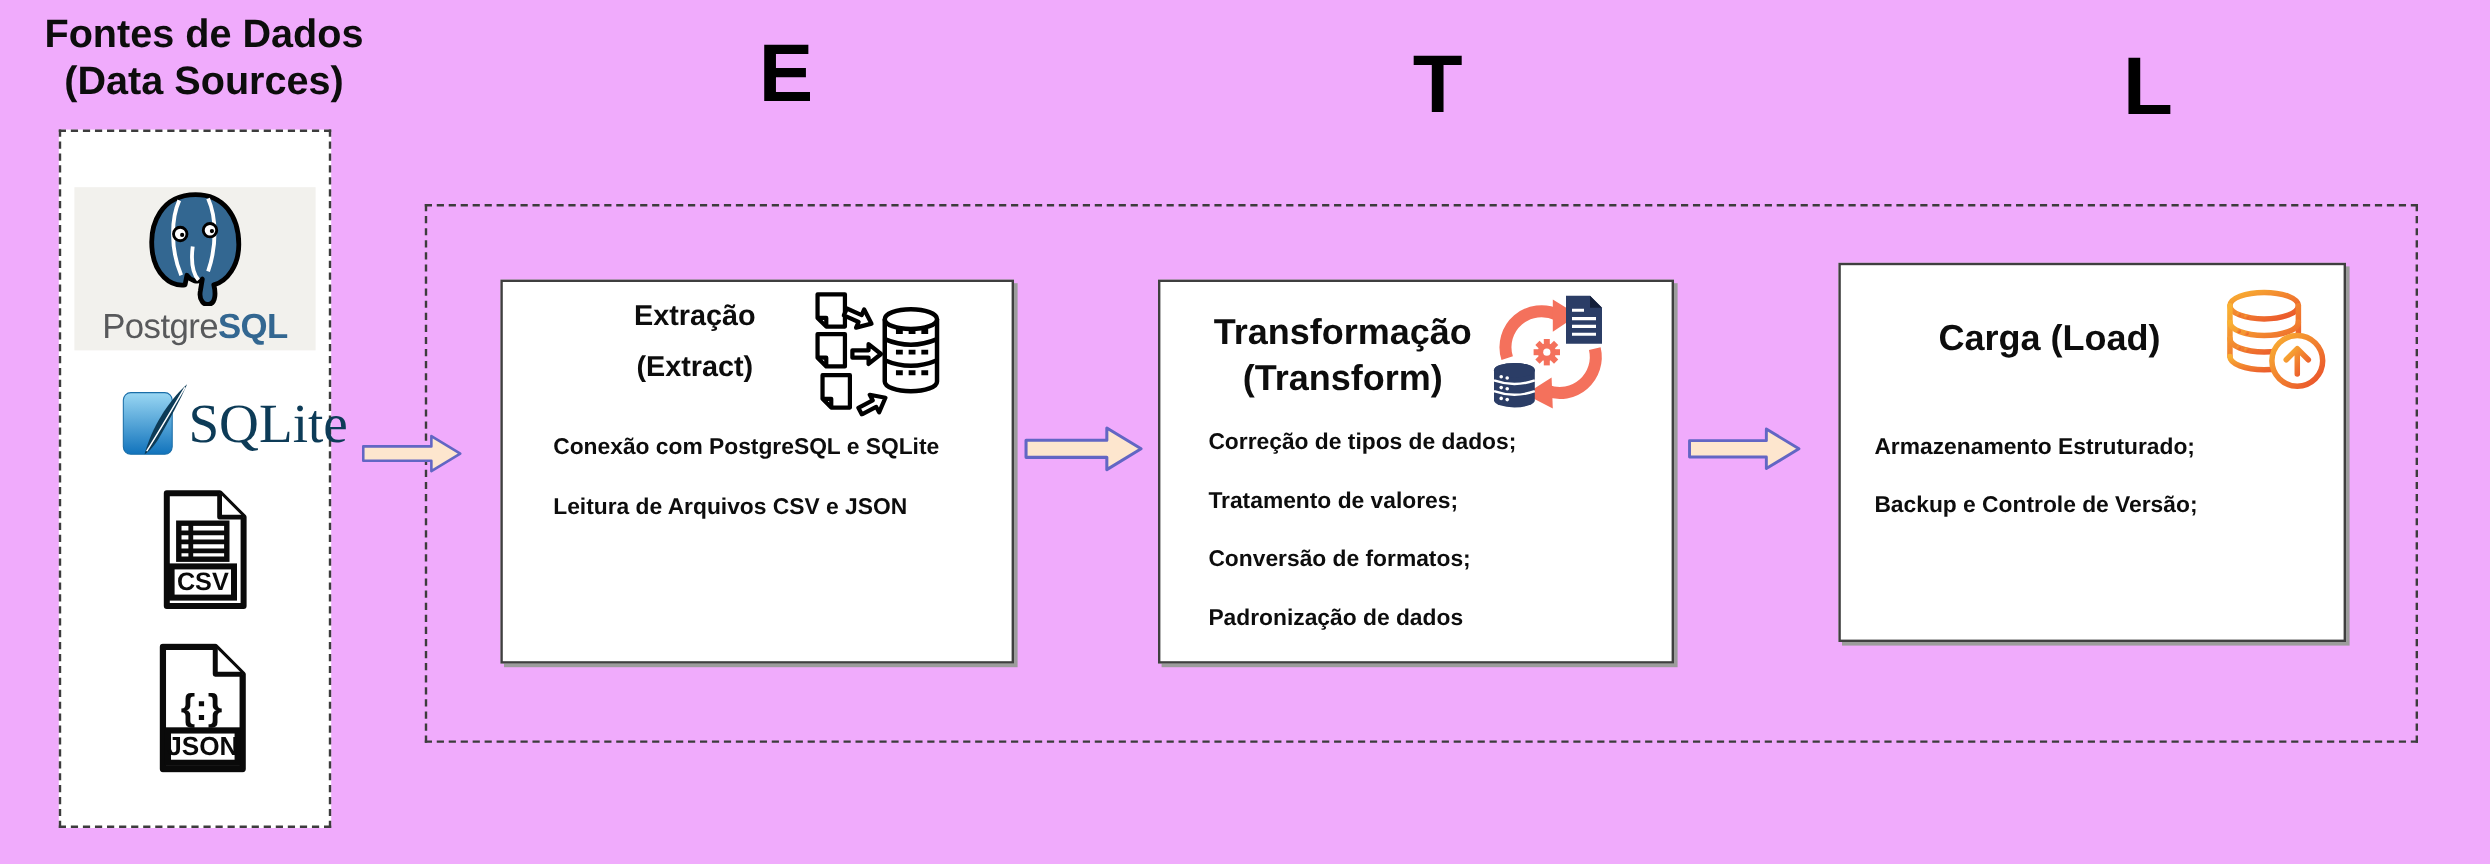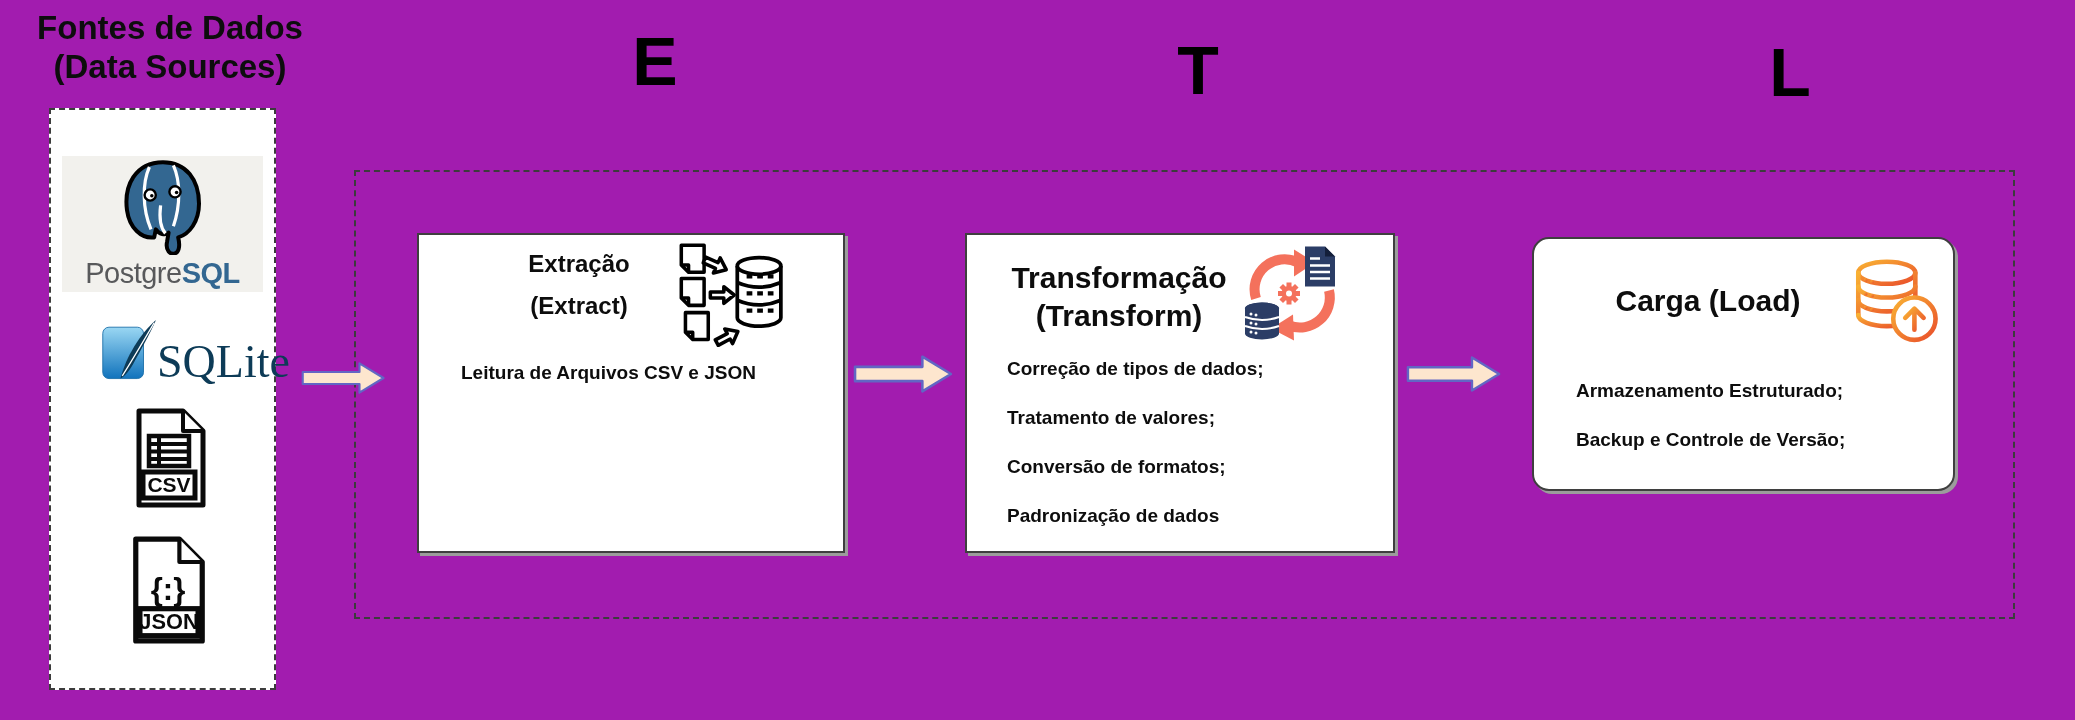--- a/index.html
+++ b/index.html
@@ -1,37 +1,37 @@
 <!DOCTYPE html>
 <html><head>
 <meta charset="utf-8">
 <style>
   html,body{margin:0;padding:0;background:#fff;}
   #canvas{
-    position:relative;width:2075px;height:720px;background:#a21caf;overflow:hidden;
+    position:relative;width:2075px;height:720px;background:#f0abfc;overflow:hidden;
     font-family:"Liberation Sans","DejaVu Sans",sans-serif;color:#111;
   }
   
   .ds-title{
     position:absolute;left:18px;top:8px;width:304px;text-align:center;
     font-size:33px;font-weight:bold;line-height:39px;color:#0d0d0d;
   }
   .ds-panel{
     position:absolute;left:49px;top:108px;width:227px;height:582px;
     border:2px dashed #3c3c3c;box-sizing:border-box;background:#fff;
   }
   .pg-block{
     position:absolute;left:11px;top:46px;width:201px;height:136px;background:#f2f1ed;
     display:flex;flex-direction:column;align-items:center;justify-content:center;
   }
   .pg-text{font-size:29px;letter-spacing:-0.5px;margin-top:2px;}
   .pg-gray{color:#58595b;}
   .pg-blue{color:#336791;font-weight:bold;}
   .sqlite-block{
-    position:absolute;left:50px;top:206px;display:flex;align-items:flex-end;
+    position:absolute;left:50px;top:206px;display:flex;align-items:center;
   }
   .sqlite-text{
     font-family:"Liberation Serif","DejaVu Serif",serif;
     font-size:46px;color:#0d3b57;margin-left:-6px;
   }
   .csv-svg{position:absolute;left:79px;top:298px;}
   .json-svg{position:absolute;left:76px;top:426px;}
   
   .big-letter{
     position:absolute;width:110px;text-align:center;font-size:68px;font-weight:bold;
@@ -44,37 +44,37 @@
   .etl-frame{
     position:absolute;left:354px;top:170px;width:1661px;height:449px;
     border:2px dashed #3c3c3c;box-sizing:border-box;
   }
   .stage-box{
     position:absolute;background:#fff;border:2px solid #3f3f3f;
     box-shadow:3px 3px 0 #9c9c9c;box-sizing:border-box;
   }
   #box-e{left:417px;top:233px;width:428px;height:320px;}
   #box-t{left:965px;top:233px;width:430px;height:320px;}
-  #box-l{left:1532px;top:237px;width:423px;height:254px;border-radius:17px;}
+  #box-l{left:1532px;top:219px;width:423px;height:316px;}
   .stage-title{position:absolute;text-align:center;font-weight:bold;color:#0d0d0d;}
   #box-e .stage-title{left:39px;top:8px;width:242px;font-size:24px;line-height:42px;}
   #box-t .stage-title{left:16px;top:24px;width:272px;font-size:30px;line-height:38px;}
   #box-l .stage-title{left:48px;top:44px;width:252px;font-size:30px;line-height:36px;}
   .stage-icon{position:absolute;}
   #box-e .stage-icon{left:254px;top:8px;}
   #box-t .stage-icon{left:276px;top:8px;}
   #box-l .stage-icon{left:316px;top:18px;}
   .bullets{position:absolute;}
   #box-e .bullets{left:42px;top:126px;width:332px;}
   #box-t .bullets{left:40px;top:122px;width:366px;}
   #box-l .bullets{left:28px;top:140px;width:392px;}
   .bullet{font-size:19px;font-weight:bold;line-height:23px;color:#0d0d0d;}
   #box-e .bullet{margin-bottom:27px;}
   #box-t .bullet{margin-bottom:26px;}
-  #box-l .bullet{margin-bottom:26px;margin-left:14px;}
+  #box-l .bullet{margin-bottom:26px;}
   
   .flow-arrow{position:absolute;}
   #arrow-1{left:301px;top:358px;}
   #arrow-2{left:853px;top:353px;}
   #arrow-3{left:1406px;top:353px;}
 </style>
 </head>
 <body>
 
 <div id="canvas">
@@ -179,20 +179,21 @@
           </g>
       </g>
       <g transform="translate(62,14)" fill="#fff" stroke="#000" stroke-width="3.6">
         <path d="M0,8 L0,58 A21,8 0 0 0 42,58 L42,8"></path>
         <ellipse cx="21" cy="8" rx="21" ry="8"></ellipse>
         <path d="M0,24 Q21,33 42,24 M0,41 Q21,50 42,41" fill="none"></path>
         <path d="M9,18 h26 M9,34.5 h26 M9,51 h26" fill="none" stroke-width="4" stroke-dasharray="5.5 4.7"></path>
       </g>
     </svg>
     <div class="bullets">
+      <div class="bullet">Conexão com PostgreSQL e SQLite</div>
       <div class="bullet">Leitura de Arquivos CSV e JSON</div>
     </div>
   </div>
 
   <div class="stage-box" id="box-t">
     <div class="stage-title">
       <div>Transformação</div>
       <div>(Transform)</div>
     </div>
     <svg class="stage-icon" width="100" height="102" viewBox="0 0 100 95">

